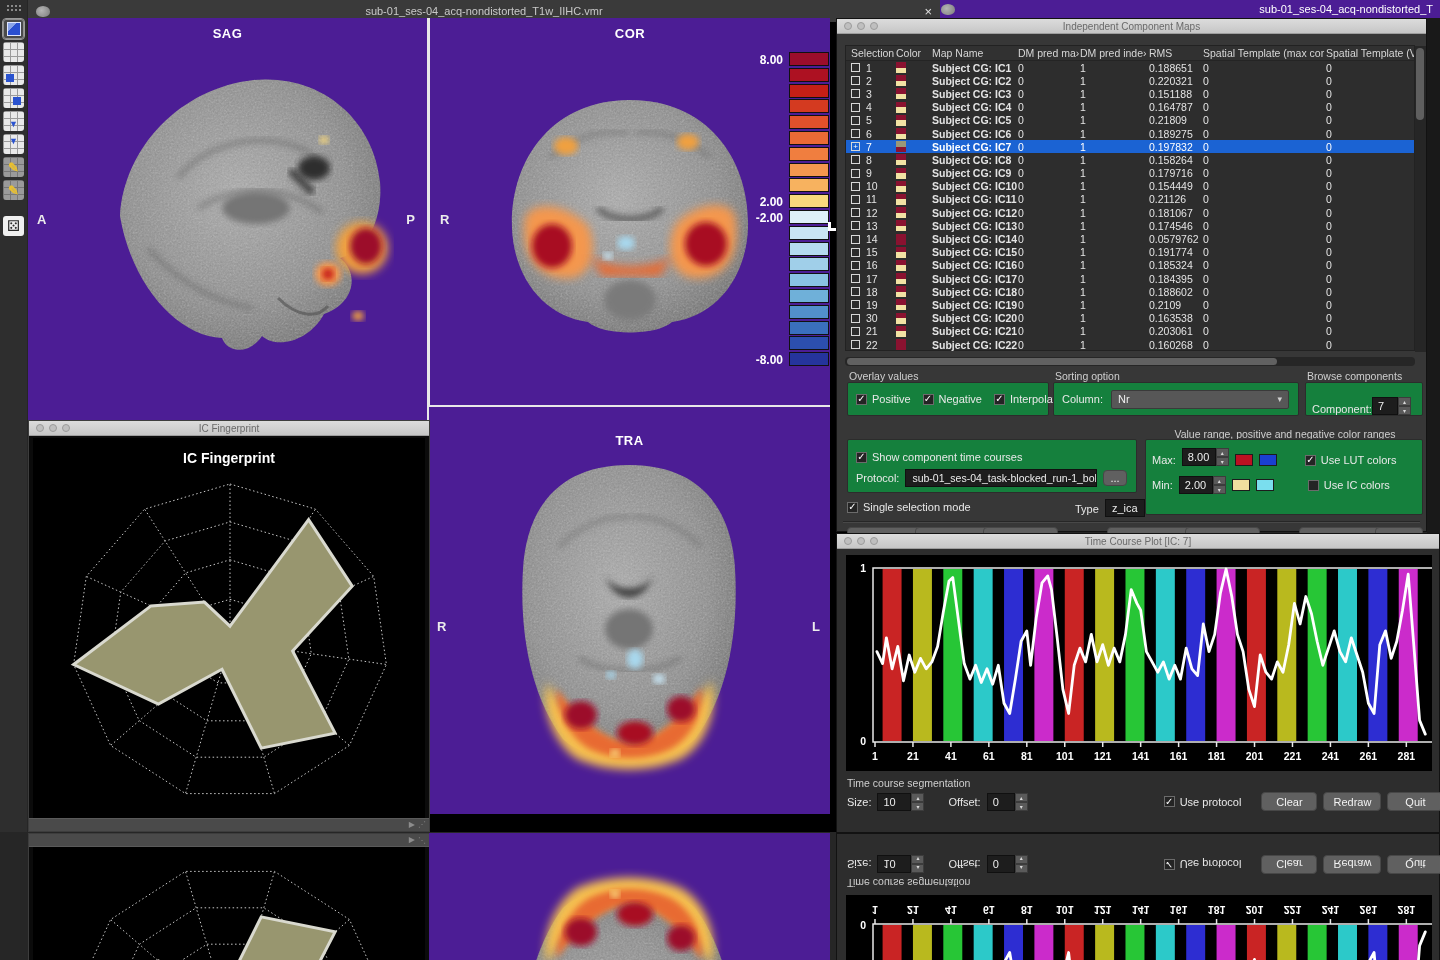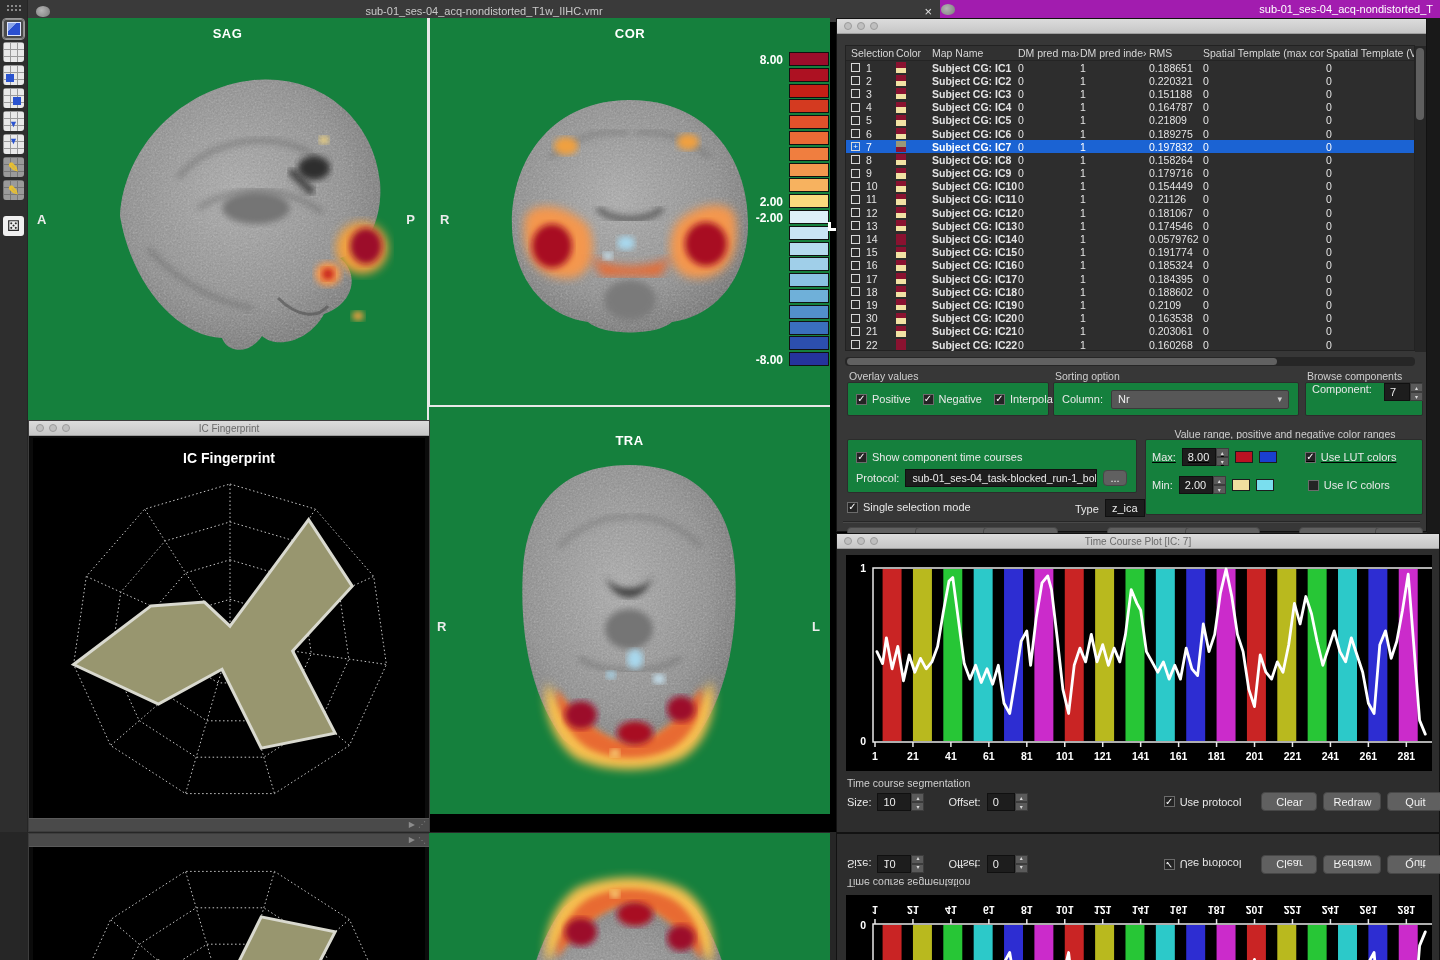--- a/index.html
+++ b/index.html
@@ -40,21 +40,21 @@
   .tl { width:8px; height:8px; border-radius:50%; background:#bfbfbf; border:1px solid #9b9b9b; }
 
   
   .vmr { left:28px; top:0; width:912px; height:832px; background:#000; z-index:1; }
   .vmr-title { height:22px; background:#3a3a3a; display:flex; align-items:center;
                font-size:11px; color:#c9c9c9; position:relative; }
   .vmr-title .ttl { position:absolute; left:0; right:0; text-align:center; }
   .vmr-close { position:absolute; right:8px; color:#e0e0e0; font-size:13px; }
   .brain-ic { margin-left:8px; width:14px; height:11px; border-radius:50% 50% 45% 45%;
               background:radial-gradient(circle at 40% 40%,#b5b5b5,#7b7b7b); z-index:1;}
-  .pane { position:absolute; background:#15803d; }
+  .pane { position:absolute; background:#4c1d95; }
   .pane-title { position:absolute; top:8px; left:0; right:0; text-align:center;
                 color:#fff; font-weight:bold; font-size:13px; letter-spacing:.5px; }
   .side-lab { position:absolute; color:#ececec; font-weight:bold; font-size:13px; }
   .vdiv { position:absolute; left:399px; top:18px; width:3px; height:402px; background:#e8e8e8; }
   .hdiv { position:absolute; left:401px; top:405px; width:401px; height:2px; background:#e8e8e8; }
 
   
   .cbar-lab { position:absolute; color:#fff; font-weight:bold; font-size:12px;
               text-align:right; width:48px; }
   .cbar-sw { position:absolute; width:40px; height:14px; border:1px solid #111; }
@@ -131,21 +131,21 @@
   .lab { font-size:11px; color:#e8e8e8; white-space:nowrap; }
   .hr { position:absolute; left:6px; right:6px; height:2px;
         border-top:1px solid #262626; border-bottom:1px solid #484848; }
 
   
   .tc { left:836px; top:533px; width:604px; height:300px; background:#2d2d2d; z-index:3;
         border:1px solid #121212; }
   .tc-plot { position:absolute; left:9px; top:21px; width:586px; height:216px; background:#000; }
 
   
-  .bluebar { left:933px; top:0; width:507px; height:18px; background:#a21caf; z-index:0;
+  .bluebar { left:933px; top:0; width:507px; height:18px; background:#4c1d95; z-index:0;
              display:flex; align-items:center; font-size:11px; color:#fff; }
   .bluebar .ttl { position:absolute; right:7px; }
   .backstrip { left:1427px; top:18px; width:13px; height:515px; background:#191919; z-index:2; }
 
   .refl-bg { left:0; top:833px; width:1440px; height:127px; background:#262626; z-index:4; }
   .refl { position:absolute; overflow:hidden; z-index:5; }
   .refl > div { position:absolute !important; left:0 !important; top:0 !important;
                 transform:scaleY(-1); }
 </style>
 </head>
@@ -344,20 +344,21 @@
     <div class="fp-grip">⋰</div>
   </div>
 
   <div class="abs icm">
     <div class="mac-title">
       <span class="tl-box">
           <span class="tl"></span>
           <span class="tl"></span>
           <span class="tl"></span>
         </span>
+      <span class="ttl">Independent Component Maps</span>
     </div>
     <div class="icm-body">
       <div class="tablewrap">
         <div id="thead" class="trow thead">
             <div>Selection</div>
             <div>Color</div>
             <div>Map Name</div>
             <div>DM pred ma›</div>
             <div>DM pred inde›</div>
             <div>RMS</div>
@@ -793,21 +794,21 @@
         <div style="display:flex;gap:8px;align-items:center;height:100%;padding-left:8px;">
           <span class="lab">Column:</span>
           <span class="dd" style="width:178px;">
               <span>Nr</span>
             </span>
         </div>
       </div>
 
       <div class="gq-label" style="left:470px;top:335px;">Browse components</div>
       <div class="gpanel" style="left:468px;top:347px;width:118px;height:34px;">
-        <div style="display:flex;gap:12px;align-items:flex-start;height:100%;padding-left:6px;">
+        <div style="display:flex;gap:0;align-items:flex-end;height:100%;padding-left:6px;">
           <span class="lab">Component:</span>
           <span class="spin">
             <span class="val" style="min-width:26px;">7</span>
             <span class="arrs">
                 <span>▴</span>
                 <span>▾</span>
               </span>
           </span>
         </div>
       </div>
@@ -828,21 +829,21 @@
         </div>
       </div>
       <div style="position:absolute;left:10px;top:466px;justify-content:center;" class="cb checked">
           <span class="box"></span>
           <span>Single selection mode</span>
         </div>
       <span class="lab" style="position:absolute;left:238px;top:468px;">Type</span>
       <span class="field" style="position:absolute;left:268px;top:464px;width:40px;">z_ica</span>
 
       <div class="gpanel" style="left:308px;top:404px;width:278px;height:76px;">
-        <div style="display:flex;gap:6px;align-items:center;padding:8px 0 0 6px;text-decoration:underline;">
+        <div style="display:flex;gap:6px;align-items:flex-end;padding:8px 0 0 6px;">
           <span class="lab">Max:</span>
           <span class="spin">
               <span class="val">8.00</span>
               <span class="arrs">
                 <span>▴</span>
                 <span>▾</span>
               </span>
             </span>
           <span class="swatch" id="sw-max-0" style="background: rgb(187, 17, 34);"></span>
           <span class="swatch" id="sw-max-1" style="background: rgb(26, 63, 208);"></span>

